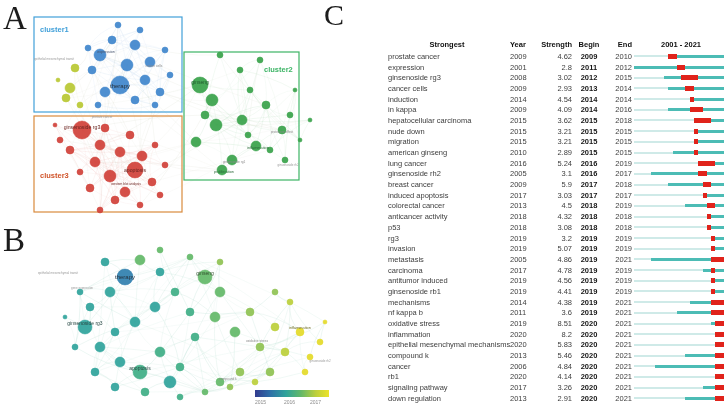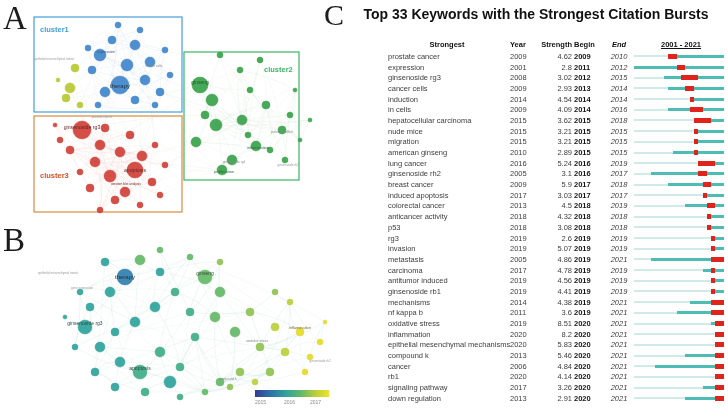--- a/index.html
+++ b/index.html
@@ -28,24 +28,24 @@
     display:grid;
     grid-template-columns:118px 28px 34px 30px 26px 94px;
     column-gap:2px;align-items:center;height:10.7px;
     font-size:7.5px;color:#3d3d3d;white-space:nowrap;
   }
   .trow.thead{font-weight:bold;color:#111;height:12px;margin-bottom:1px;}
   .c-kw{text-align:left;overflow:visible;}
   .thead .c-kw{text-align:center;}
   .c-year{text-align:left;padding-left:2px;}
   .c-str{text-align:right;}
-  .c-begin{text-align:left;font-weight:bold;color:#161616;}
+  .c-begin{text-align:center;font-weight:bold;color:#161616;}
   .thead .c-begin{color:#111;}
-  .c-end{text-align:center;font-style:italic;}
-  .c-bar{position:relative;height:8px;text-decoration:underline;}
+  .c-end{text-align:right;}
+  .c-bar{position:relative;height:8px;}
   .thead .c-bar{text-align:center;font-weight:bold;}
   .seg{position:absolute;}
   .seg.pale{height:2px;top:3px;}
   .seg.dark{height:3px;top:2.5px;}
   .seg.red{height:5px;top:1.5px;}
   
   #colorbar{
     position:absolute;left:255px;top:390px;width:74px;height:7px;
     background:linear-gradient(90deg,#333b8f 0%,#2e6fa8 20%,#2fa39b 42%,#63b868 62%,#bccf3b 82%,#ece32a 100%);
   }
@@ -650,21 +650,20 @@
   </svg>
 
 <div id="colorbar"></div>
 <div id="colorbar-ticks">
   <span id="cbt0">2015</span>
   <span id="cbt1">2016</span>
   <span id="cbt2">2017</span>
 </div>
 
 <div id="burst-panel">
-  <div id="burst-title">Top 33 Keywords with the Strongest Citation Bursts</div>
   <div id="burst-table">
     <div class="trow thead">
       <div class="c-kw">Strongest</div>
       <div class="c-year">Year</div>
       <div class="c-str">Strength</div>
       <div class="c-begin">Begin</div>
       <div class="c-end">End</div>
       <div class="c-bar">2001 - 2021</div>
     </div>
     <div id="burst-rows">
@@ -724,21 +723,21 @@
           <div class="c-str">4.54</div>
           <div class="c-begin">2014</div>
           <div class="c-end">2014</div>
           <div class="c-bar">
             <div class="seg pale" style="left: 0px; width: 55.7143px; background: rgb(207, 234, 232);"></div>
             <div class="seg dark" style="left: 60px; width: 30px; background: rgb(76, 188, 181);"></div>
             <div class="seg red" style="left: 55.7143px; width: 4.28571px; background: rgb(224, 35, 27);"></div>
           </div>
         </div>
         <div class="trow">
-          <div class="c-kw">in cells</div>
+          <div class="c-kw">in kappa</div>
           <div class="c-year">2009</div>
           <div class="c-str">4.09</div>
           <div class="c-begin">2014</div>
           <div class="c-end">2016</div>
           <div class="c-bar">
             <div class="seg pale" style="left: 0px; width: 34.2857px; background: rgb(207, 234, 232);"></div>
             <div class="seg dark" style="left: 34.2857px; width: 21.4286px; background: rgb(76, 188, 181);"></div>
             <div class="seg dark" style="left: 68.5714px; width: 21.4286px; background: rgb(76, 188, 181);"></div>
             <div class="seg red" style="left: 55.7143px; width: 12.8571px; background: rgb(224, 35, 27);"></div>
           </div>
@@ -749,21 +748,21 @@
           <div class="c-str">3.62</div>
           <div class="c-begin">2015</div>
           <div class="c-end">2018</div>
           <div class="c-bar">
             <div class="seg pale" style="left: 0px; width: 60px; background: rgb(207, 234, 232);"></div>
             <div class="seg dark" style="left: 77.1429px; width: 12.8571px; background: rgb(76, 188, 181);"></div>
             <div class="seg red" style="left: 60px; width: 17.1429px; background: rgb(224, 35, 27);"></div>
           </div>
         </div>
         <div class="trow">
-          <div class="c-kw">nude mice</div>
+          <div class="c-kw">nude down</div>
           <div class="c-year">2015</div>
           <div class="c-str">3.21</div>
           <div class="c-begin">2015</div>
           <div class="c-end">2015</div>
           <div class="c-bar">
             <div class="seg pale" style="left: 0px; width: 60px; background: rgb(207, 234, 232);"></div>
             <div class="seg dark" style="left: 64.2857px; width: 25.7143px; background: rgb(76, 188, 181);"></div>
             <div class="seg red" style="left: 60px; width: 4.28571px; background: rgb(224, 35, 27);"></div>
           </div>
         </div>
@@ -875,21 +874,21 @@
           <div class="c-end">2018</div>
           <div class="c-bar">
             <div class="seg pale" style="left: 0px; width: 72.8571px; background: rgb(207, 234, 232);"></div>
             <div class="seg dark" style="left: 77.1429px; width: 12.8571px; background: rgb(76, 188, 181);"></div>
             <div class="seg red" style="left: 72.8571px; width: 4.28571px; background: rgb(224, 35, 27);"></div>
           </div>
         </div>
         <div class="trow">
           <div class="c-kw">rg3</div>
           <div class="c-year">2019</div>
-          <div class="c-str">2.6</div>
+          <div class="c-str">3.2</div>
           <div class="c-begin">2019</div>
           <div class="c-end">2019</div>
           <div class="c-bar">
             <div class="seg pale" style="left: 0px; width: 77.1429px; background: rgb(207, 234, 232);"></div>
             <div class="seg dark" style="left: 81.4286px; width: 8.57143px; background: rgb(76, 188, 181);"></div>
             <div class="seg red" style="left: 77.1429px; width: 4.28571px; background: rgb(224, 35, 27);"></div>
           </div>
         </div>
         <div class="trow">
           <div class="c-kw">invasion</div>

